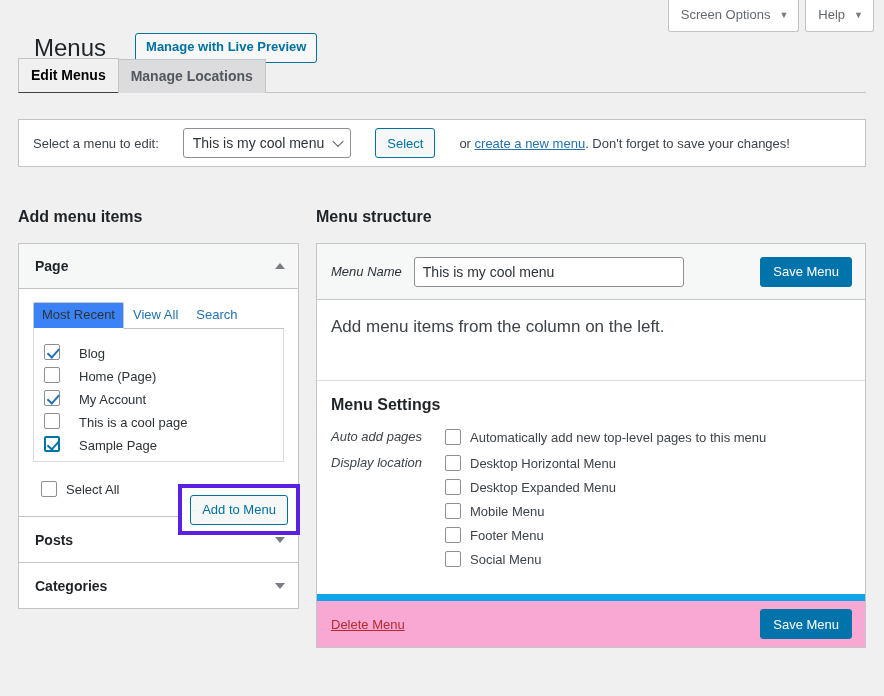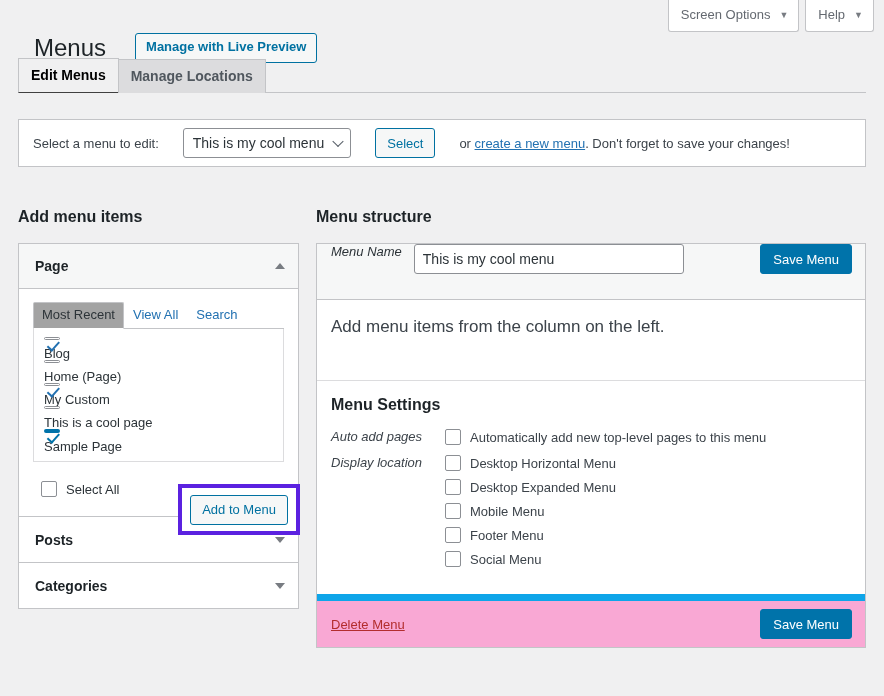--- a/index.html
+++ b/index.html
@@ -166,35 +166,35 @@
   .acc-body { padding: 14px 14px 0; background: #fff; }
 
   .sub-tabs { display: flex; align-items: flex-end; border-bottom: 1px solid #c3c4c7; height: 26px; }
   .sub-tab {
     font-size: 13px; color: #2271b1;
     padding: 0 9px 4px;
     cursor: pointer; line-height: 18px;
   }
   .sub-tab.active {
     color: #2c3338;
-    background: #a3a3a3;
+    background: #3b82f6;
     border: 1px solid #c3c4c7;
     border-bottom: 1px solid #fff;
     margin-bottom: -1px;
     padding: 3px 8px 4px;
     border-radius: 2px 2px 0 0;
   }
 
   .page-list {
     border: 1px solid #dcdcde;
     border-top: none;
     padding: 8px 0 9px 0;
     background: #fff;
   }
-  .pl-item { display: flex; align-items: flex-start; height: 23px; padding: 0 10px; gap: 7px; flex-direction: column; }
+  .pl-item { display: flex; align-items: flex-end; height: 23px; padding: 0 10px; gap: 19px; }
   .pl-item .lbl { font-size: 13px; color: #2c3338; line-height: 1; }
 
   .cb {
     width: 16px; height: 16px; min-width: 16px;
     border: 1px solid #8c8f94;
     border-radius: 2px;
     background: #fff;
     position: relative;
     cursor: pointer;
     display: inline-block;
@@ -245,21 +245,21 @@
   .right-col {
     position: absolute; left: 316px; top: 243px;
     width: 550px;
     background: #fff;
     border: 1px solid #c3c4c7;
   }
   .menu-name-row {
     background: #f6f7f7;
     border-bottom: 1px solid #c3c4c7;
     height: 56px;
-    display: flex; 
+    display: flex; align-items: center;
     padding: 0 13px 0 14px;
     gap: 12px;
   }
   .mn-label { font-style: italic; font-size: 13px; color: #2c3338; }
   .mn-input {
     flex: 1;
     height: 30px;
     border: 1px solid #8c8f94;
     border-radius: 3px;
     background: #fff;
@@ -368,21 +368,21 @@
         <div class="pl-item">
           <span class="cb checked"></span>
           <span class="lbl">Blog</span>
         </div>
         <div class="pl-item">
           <span class="cb"></span>
           <span class="lbl">Home (Page)</span>
         </div>
         <div class="pl-item">
           <span class="cb checked"></span>
-          <span class="lbl">My Custom</span>
+          <span class="lbl">My Account</span>
         </div>
         <div class="pl-item">
           <span class="cb"></span>
           <span class="lbl">This is a cool page</span>
         </div>
         <div class="pl-item">
           <span class="cb checked focused"></span>
           <span class="lbl">Sample Page</span>
         </div>
       </div>

